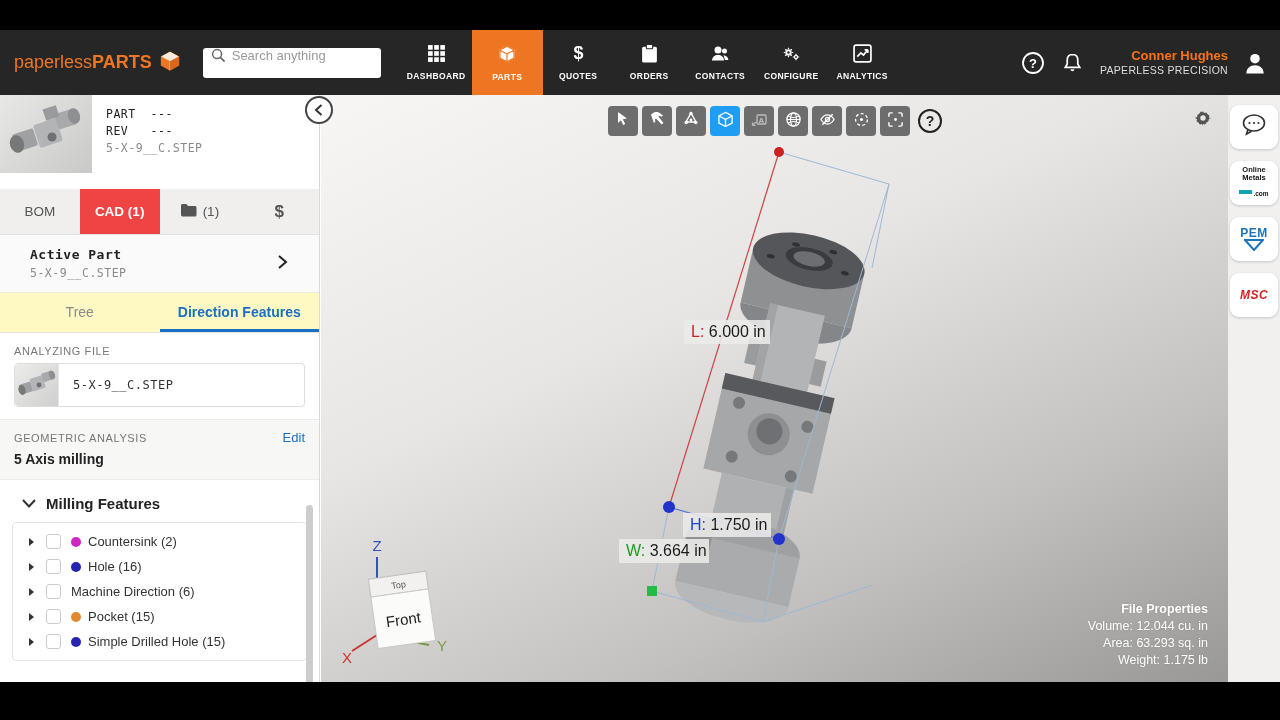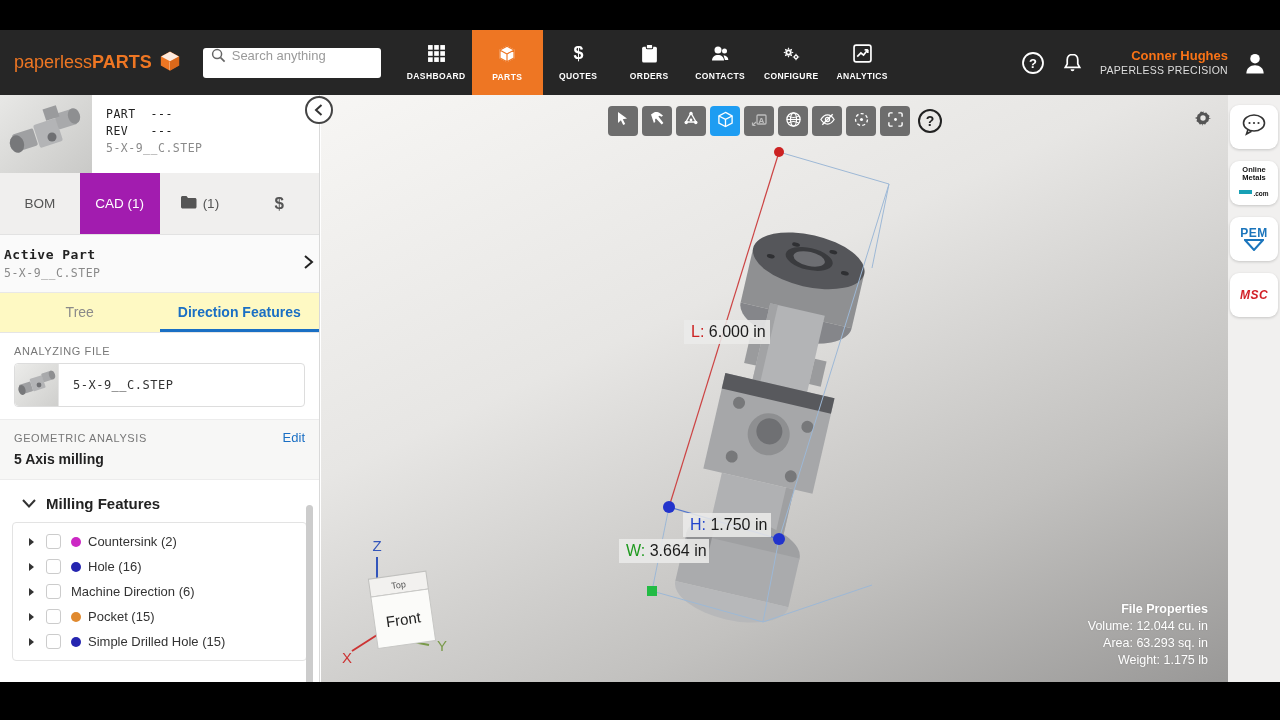--- a/index.html
+++ b/index.html
@@ -35,25 +35,25 @@
   .left-panel { position:absolute; top:65px; left:0; width:320px; height:587px; background:#fff;
     border-right:1px solid #d9d9d9; }
   .part-head { display:flex; height:78px; background:#fff; }
   .part-thumb { width:92px; height:78px; background:linear-gradient(135deg,#e8e8e6,#c9c9c7); flex:none; }
   .part-meta { padding:12px 0 0 14px; font-family:"DejaVu Sans Mono",monospace; font-size:11.5px; color:#222; }
   .part-meta .row { margin-bottom:3px; letter-spacing:.5px; }
   .part-meta .dim { color:#8a8a8a; }
   .collapse-btn { position:absolute; top:66px; left:305px; width:28px; height:28px; border-radius:50%;
     background:#fff; border:2px solid #444; display:flex; align-items:center; justify-content:center;
     cursor:pointer; z-index:5; }
-  .tab-bar { display:flex; height:62px; background:#f0efee; border-bottom:1px solid #e2e2e2; }
+  .tab-bar { display:flex; height:46px; background:#f0efee; border-bottom:1px solid #e2e2e2;margin-top:16px; }
   .tab { flex:1; display:flex; align-items:center; justify-content:center; gap:6px; font-size:13.5px;
     color:#555; cursor:pointer; }
-  .tab.active { background:#a21caf; color:#fff; font-weight:normal; }
-  .active-part { background:#fafafa; padding:12px 4px; border-bottom:1px solid #e8e8e8;
+  .tab.active { background:#ef4444; color:#fff; font-weight:bold; }
+  .active-part { background:#fafafa; padding:12px 30px; border-bottom:1px solid #e8e8e8;
     display:flex; align-items:center; }
   .ap-text { font-family:"DejaVu Sans Mono",monospace; }
   .ap-title { font-size:13px; font-weight:bold; color:#222; letter-spacing:.5px; }
   .ap-file { font-size:11.5px; color:#8a8a8a; margin-top:4px; letter-spacing:.5px; }
   .ap-chevron { margin-left:auto; cursor:pointer; }
   .subtabs { display:flex; background:#fef9c3; border-bottom:1px solid #e5e5e5; }
   .subtab { flex:1; text-align:center; padding:11px 0 9px; font-size:14px; color:#8a8a8a;
     cursor:pointer; border-bottom:3px solid transparent; }
   .subtab.active { color:#1a6fc4; font-weight:bold; border-bottom-color:#1a6fc4; }
   .section-label { font-size:11px; color:#777; letter-spacing:.6px; margin:12px 14px 6px; }

